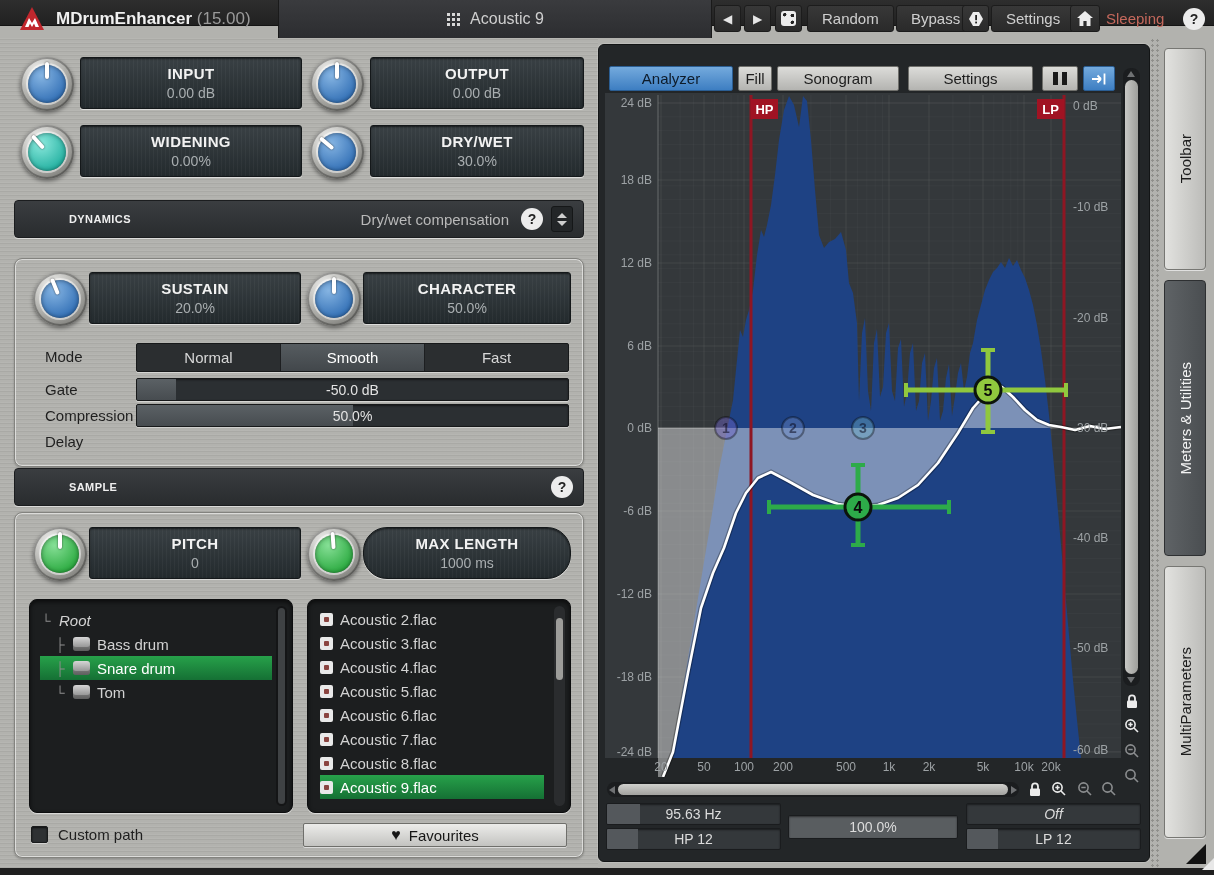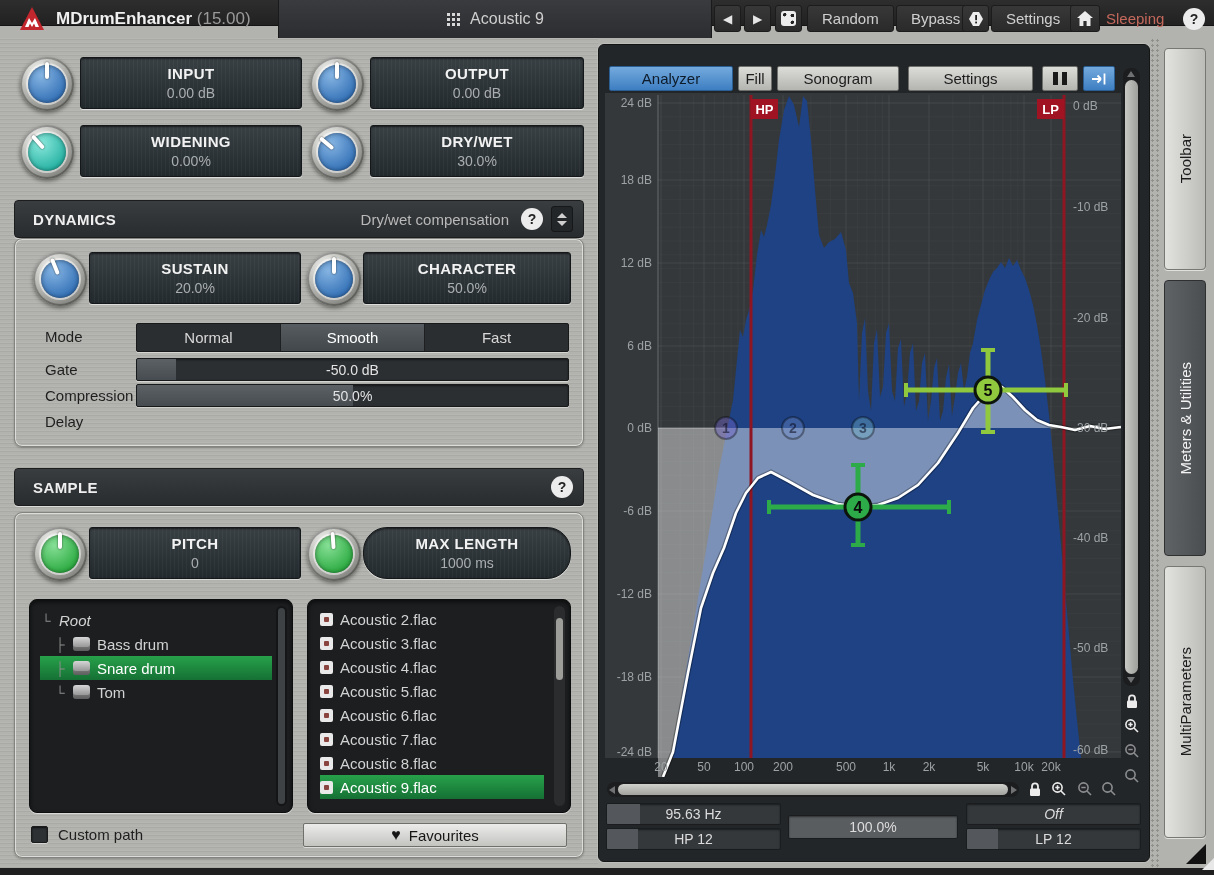--- a/index.html
+++ b/index.html
@@ -51,21 +51,21 @@
       repeating-linear-gradient(90deg, rgba(255,255,255,0.035) 0 1px, transparent 1px 4px),
       linear-gradient(#394044,#232a2d);
     box-shadow:0 1px 0 rgba(255,255,255,.55), inset 0 1px 2px rgba(0,0,0,.6);
     display:flex; flex-direction:column; align-items:center; justify-content:center; cursor:pointer; }
   .disp .t { color:#f2f2f2; font-size:15px; font-weight:bold; letter-spacing:.4px; }
   .disp .v { color:#a9aeb0; font-size:14px; margin-top:3px; }
 
   .sec-header { position:absolute; left:14px; width:570px; height:38px; border-radius:4px;
     background:linear-gradient(#3a3d40,#292c2e); border:1px solid #1b1d1f;
     box-shadow:0 1px 0 rgba(255,255,255,.5); display:flex; align-items:center; padding:0 10px 0 18px; }
-  .sec-header .hl { color:#efefef; font-weight:bold; font-size:15px; letter-spacing:.4px; }
+  .sec-header .hl { color:#efefef; font-weight:bold; font-size:11px; letter-spacing:.4px;margin-left:36px; }
   .sec-panel { position:absolute; left:14px; width:570px; border-radius:8px;
     border:1px solid #83837f; box-shadow:inset 0 0 0 1px rgba(255,255,255,.55), 0 1px 2px rgba(0,0,0,.25); }
   .chev-btn { width:22px; height:26px; margin-left:8px; background:#232628; border:1px solid #151718;
     border-radius:3px; display:flex; flex-direction:column; align-items:center; justify-content:center; gap:3px; cursor:pointer; }
   .chev-up { width:0; height:0; border-left:5px solid transparent; border-right:5px solid transparent; border-bottom:5px solid #cfcfcf; }
   .chev-dn { width:0; height:0; border-left:5px solid transparent; border-right:5px solid transparent; border-top:5px solid #cfcfcf; }
 
   .row-label { position:absolute; left:30px; color:#1f1f1f; font-size:15px; }
   .seg-bar { position:absolute; left:121px; width:433px; height:29px; display:flex;
     background:#2b2e30; border:1px solid #17191a; border-radius:2px; box-shadow:0 1px 0 rgba(255,255,255,.45); overflow:hidden; }
@@ -244,21 +244,21 @@
     <span style="margin-left:auto; color:#b9b9b9; font-size:15px;">Dry/wet compensation</span>
     <span class="help-circle" style="margin-left:12px;">
         <span>?</span>
       </span>
     <span class="chev-btn">
         <i class="chev-up"></i>
         <i class="chev-dn"></i>
       </span>
   </div>
 
-  <div class="sec-panel" style="top:200px; height:209px;">
+  <div class="sec-panel" style="top:220px; height:209px;">
     <div class="knob" style="left: 18px; top: 13px; --hi: #85b4e2; --lo: #2f6db4; --a: -22deg;">
         <div class="cap"></div>
         <div class="ptr"></div>
       </div>
     <div class="disp" style="left:74px; top:13px; width:212px;">
       <div class="t">SUSTAIN</div>
       <div class="v">20.0%</div>
     </div>
     <div class="knob" style="left: 292px; top: 13px; --hi: #85b4e2; --lo: #2f6db4; --a: 0deg;">
         <div class="cap"></div>

